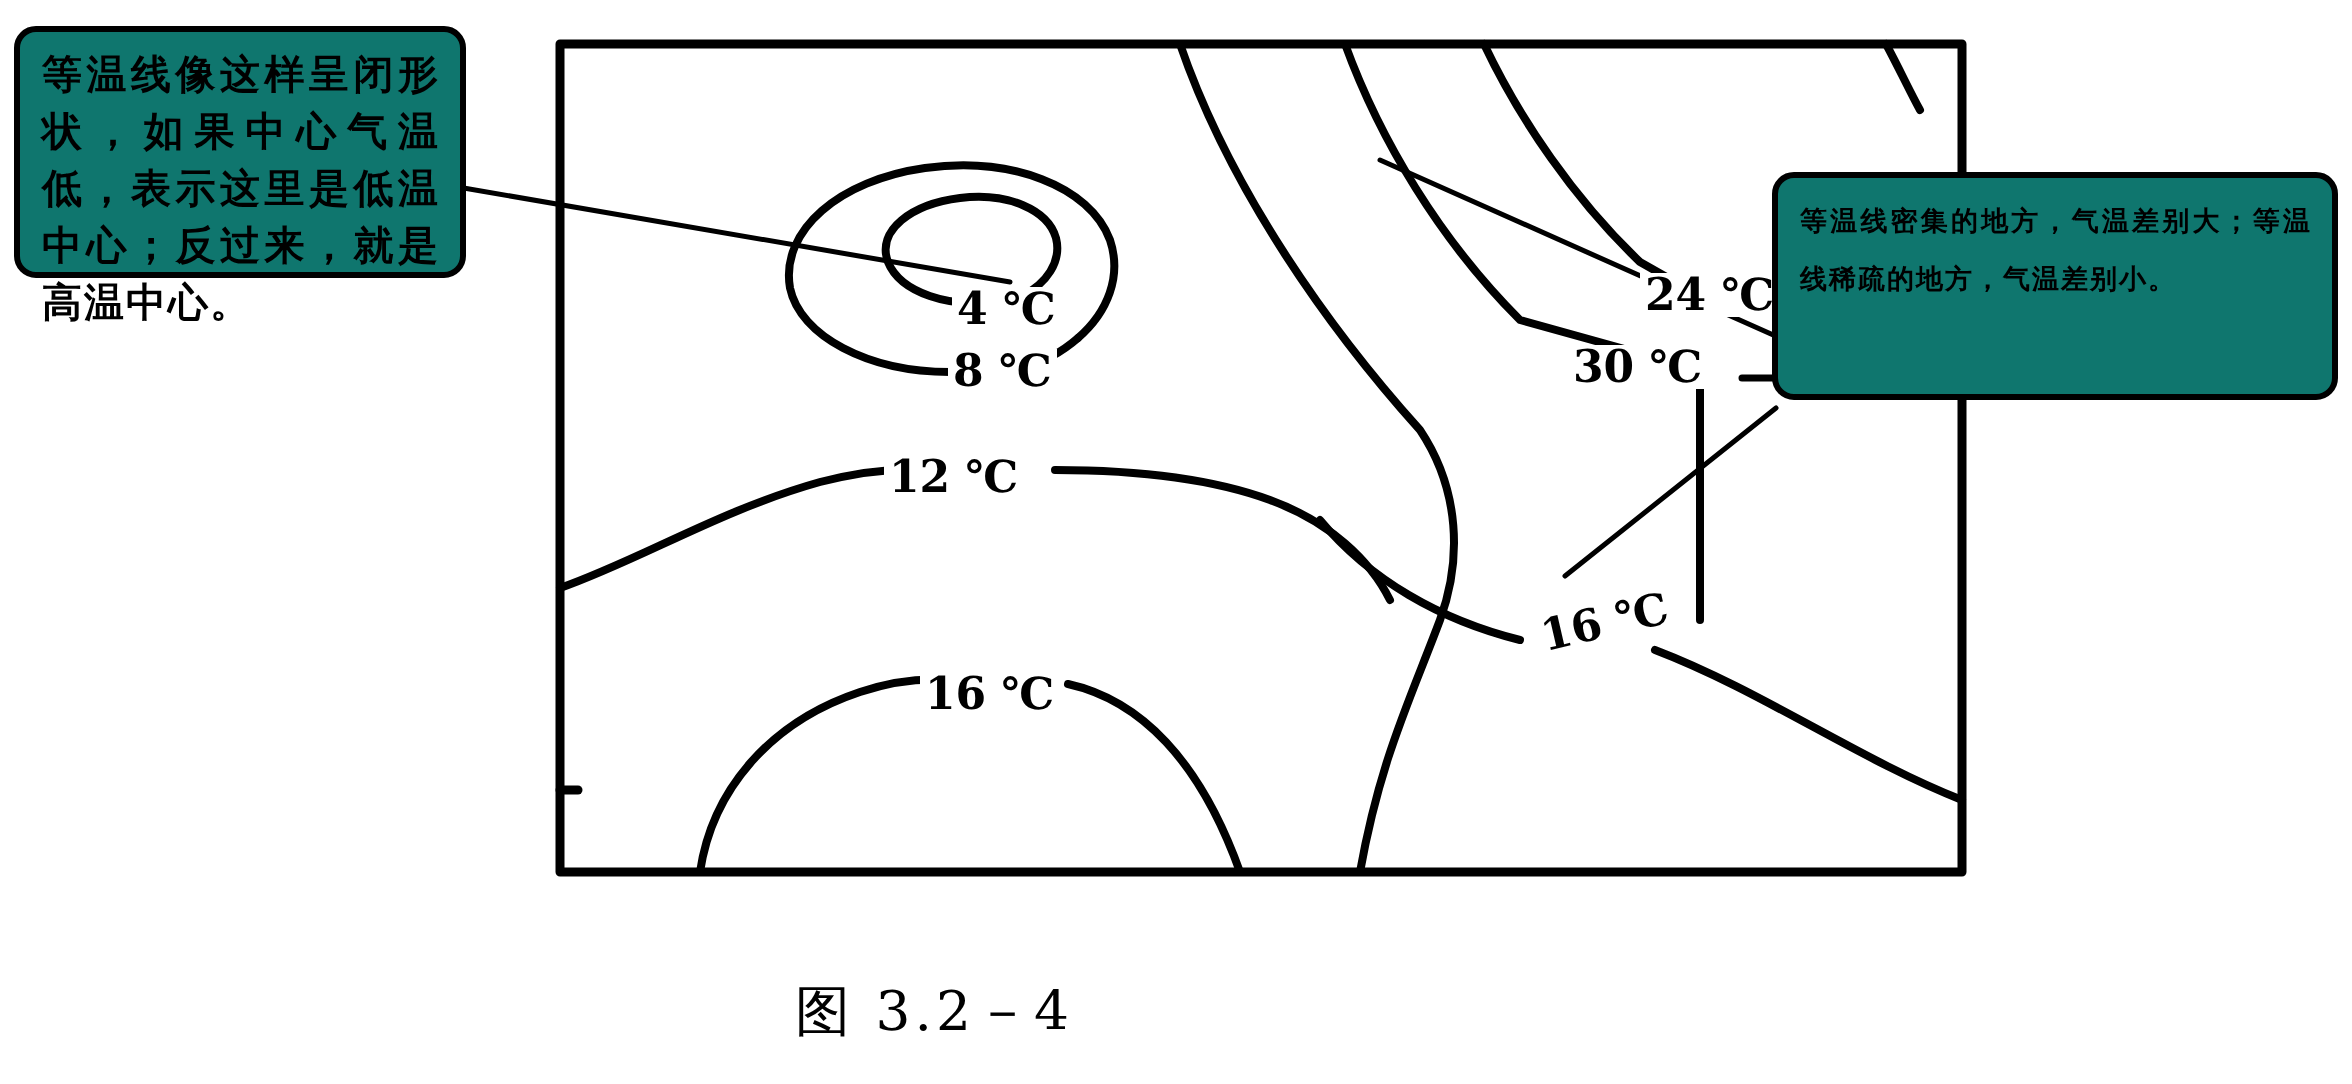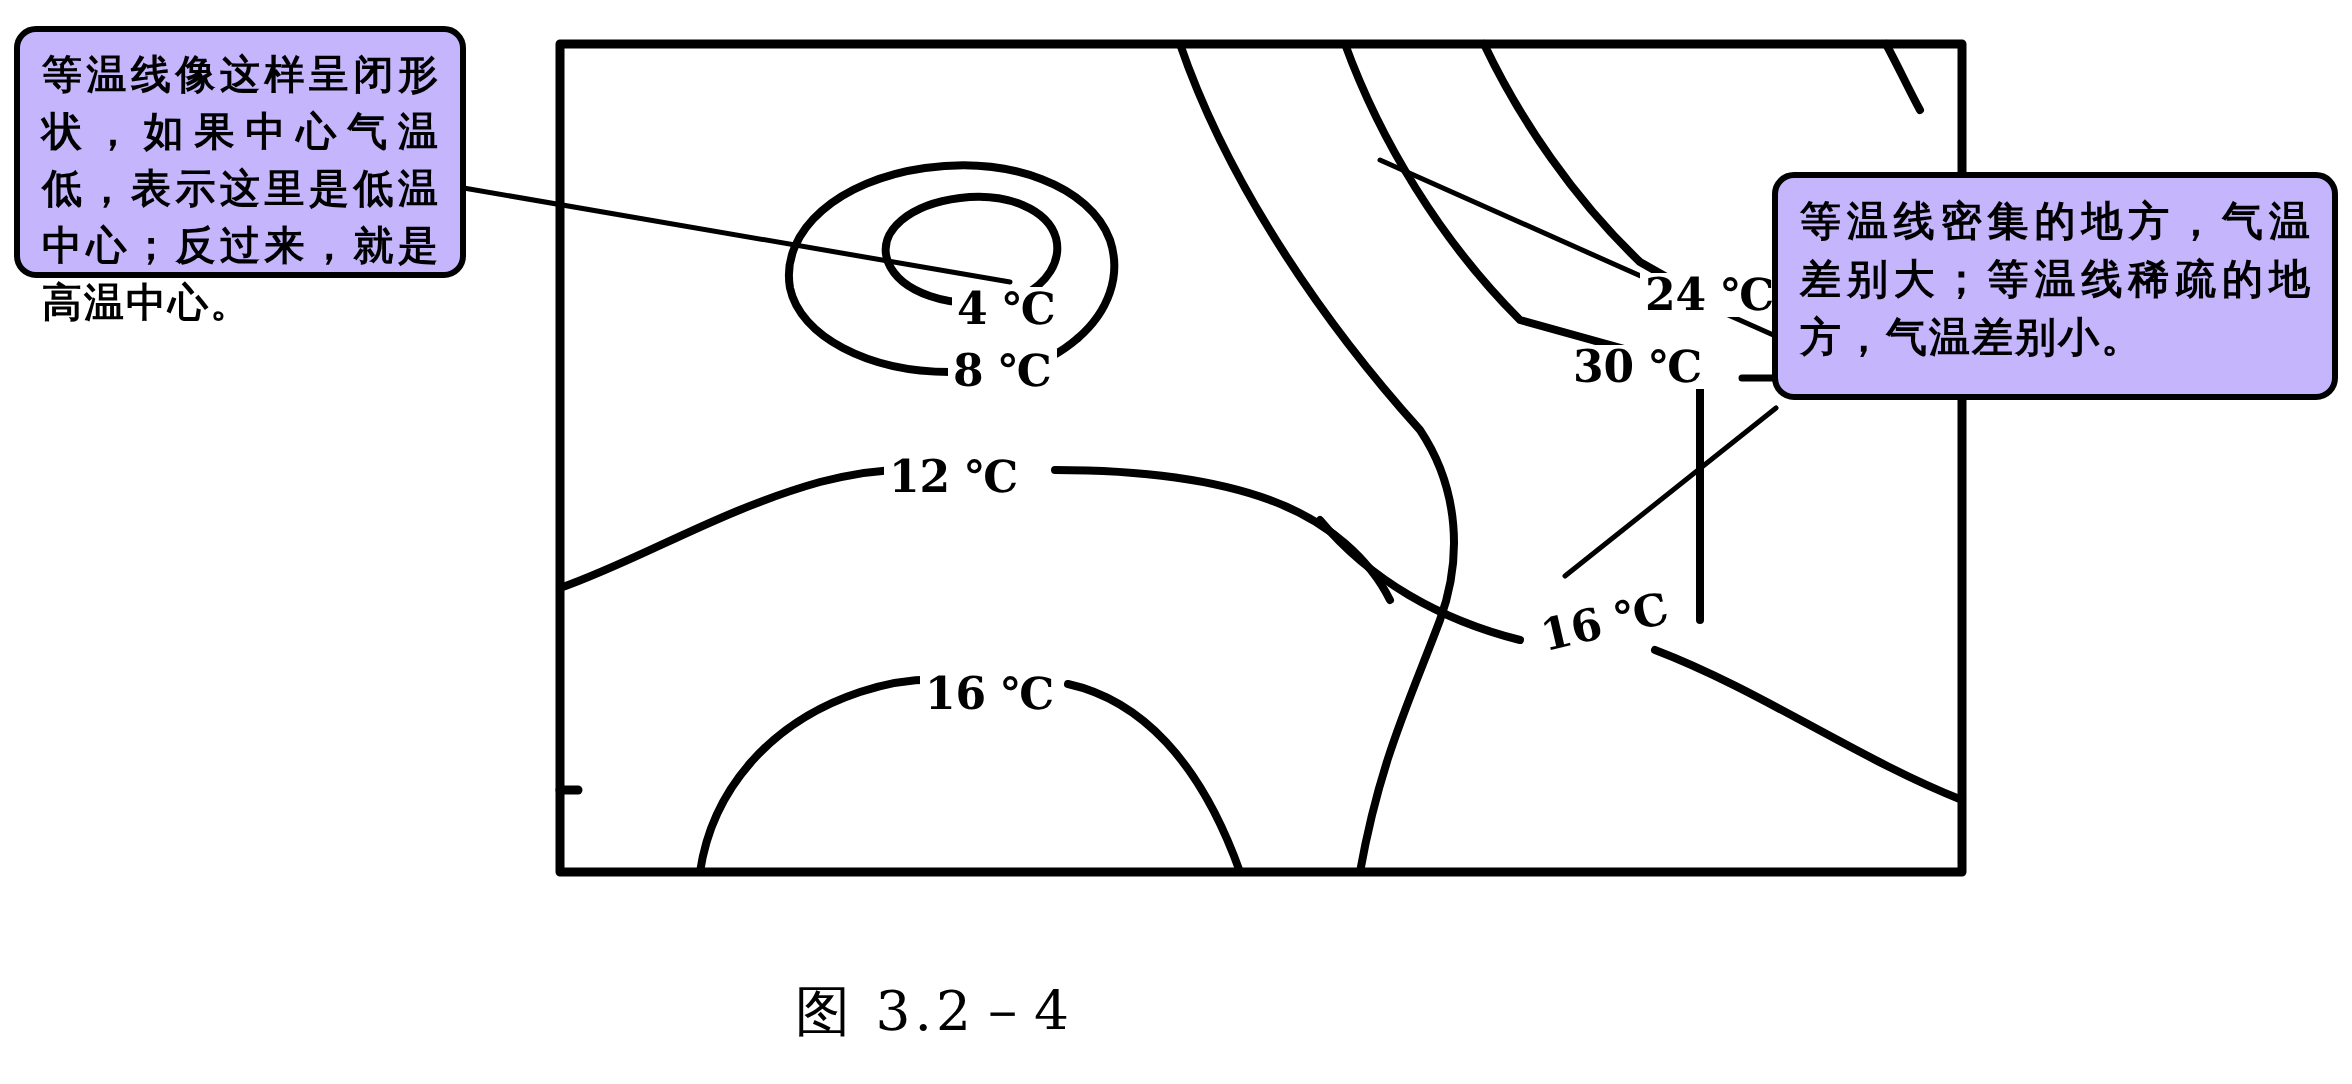--- a/index.html
+++ b/index.html
@@ -21,21 +21,21 @@
     position: absolute;
     left: 0;
     top: 0;
     width: 2352px;
     height: 1084px;
   }
 
   
   .callout {
     position: absolute;
-    background: #c4b5fd;
+    background: #0f766e;
     border: 6px solid #000000;
     border-radius: 22px;
     box-sizing: border-box;
     padding: 14px 20px 20px 22px;
     z-index: 5;
   }
   .callout-text {
     font-family: "DejaVu Sans", "Liberation Sans", sans-serif;
     font-weight: bold;
     color: #000000;
@@ -55,21 +55,21 @@
     text-align-last: left;
   }
 
   #callout-right {
     left: 1772px;
     top: 172px;
     width: 566px;
     height: 228px;
   }
   #callout-right .callout-text {
-    font-size: 41px;
+    font-size: 27px;
     line-height: 58px;
     text-align: justify;
     text-align-last: left;
   }
 
   
   .contour-label {
     position: absolute;
     font-family: "DejaVu Serif", "Liberation Serif", serif;
     font-weight: bold;

